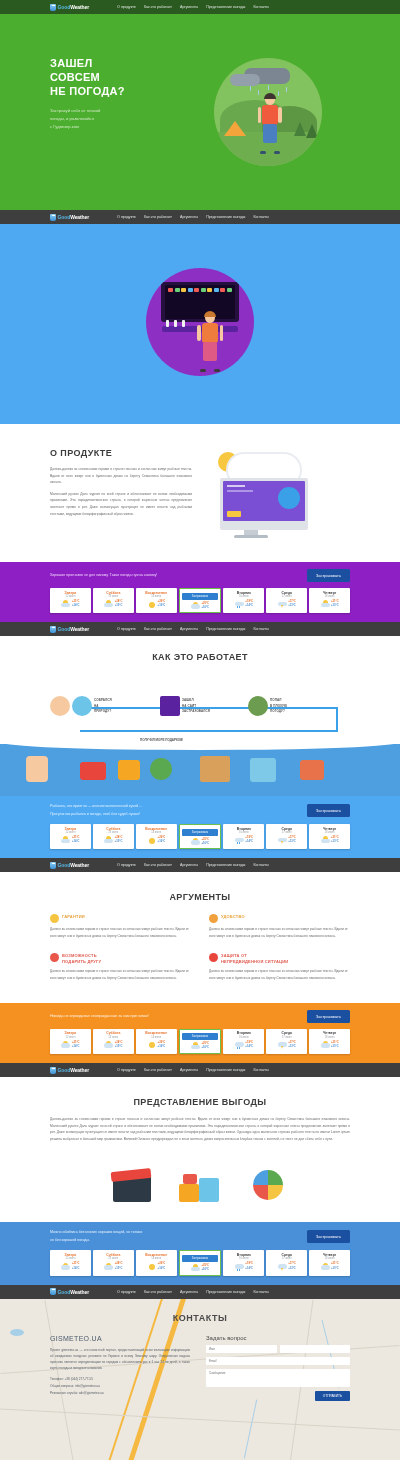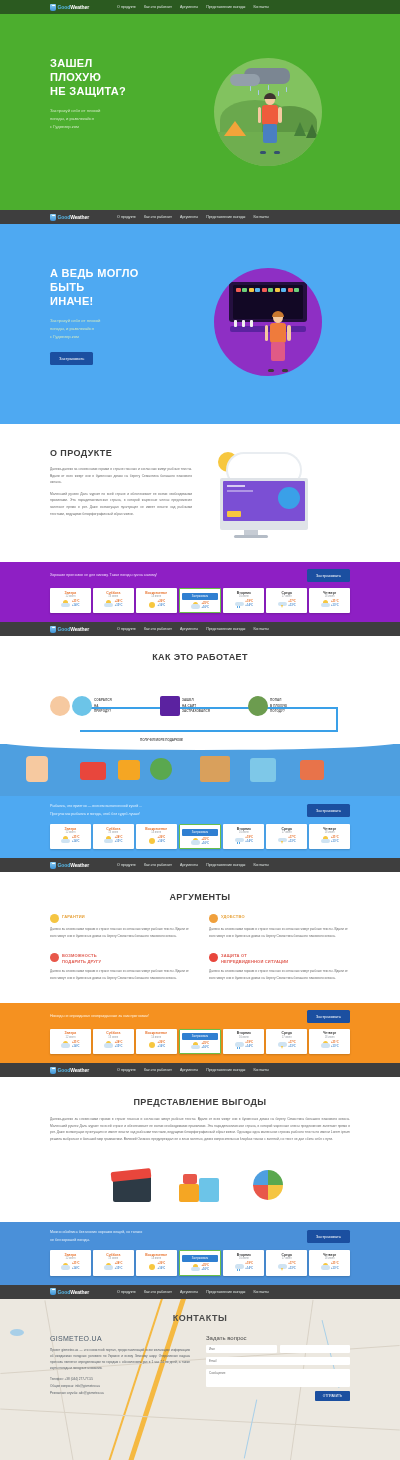--- a/index.html
+++ b/index.html
@@ -184,22 +184,22 @@
         <a href="#">Контакты</a>
       </div>
     </div>
   </div>
 
   <div class="hero1">
     <div class="hero-wrap">
       <div class="hero-copy">
         <div class="hero-h1">
           <div>ЗАШЕЛ</div>
-          <div>ПЛОХУЮ</div>
-          <div>НЕ ЗАЩИТА?</div>
+          <div>СОВСЕМ</div>
+          <div>НЕ ПОГОДА?</div>
         </div>
         <div class="hero-sub">
           <div>Застрахуй себя от плохой</div>
           <div>погоды, и развлекайся</div>
           <div>с Гудвезер.ком</div>
         </div>
       </div>
       <div class="hero-art">
         <div class="scene-circle sc-green">
           <div class="sc-cloud" style="width:46px;height:16px;top:10px;left:30px;"></div>
@@ -241,33 +241,20 @@
         <a href="#">Как это работает</a>
         <a href="#">Аргументы</a>
         <a href="#">Представление выгоды</a>
         <a href="#">Контакты</a>
       </div>
     </div>
   </div>
 
   <div class="hero2">
     <div class="hero-wrap">
-      <div class="hero-copy">
-        <div class="hero-h1">
-          <div>А ВЕДЬ МОГЛО</div>
-          <div>БЫТЬ</div>
-          <div>ИНАЧЕ!</div>
-        </div>
-        <div class="hero-sub">
-          <div>Застрахуй себя от плохой</div>
-          <div>погоды, и развлекайся</div>
-          <div>с Гудвезер.ком</div>
-        </div>
-        <button class="btn btn-hero">Застраховать</button>
-      </div>
       <div class="hero-art">
         <div class="scene-circle sc-purple">
           <div class="arcade">
             <div class="arcade-screen">
               <span class="inv"></span>
                 <span class="inv g"></span>
                 <span class="inv y"></span>
                 <span class="inv b"></span>
                 <span class="inv"></span>
               <span class="inv g"></span>

